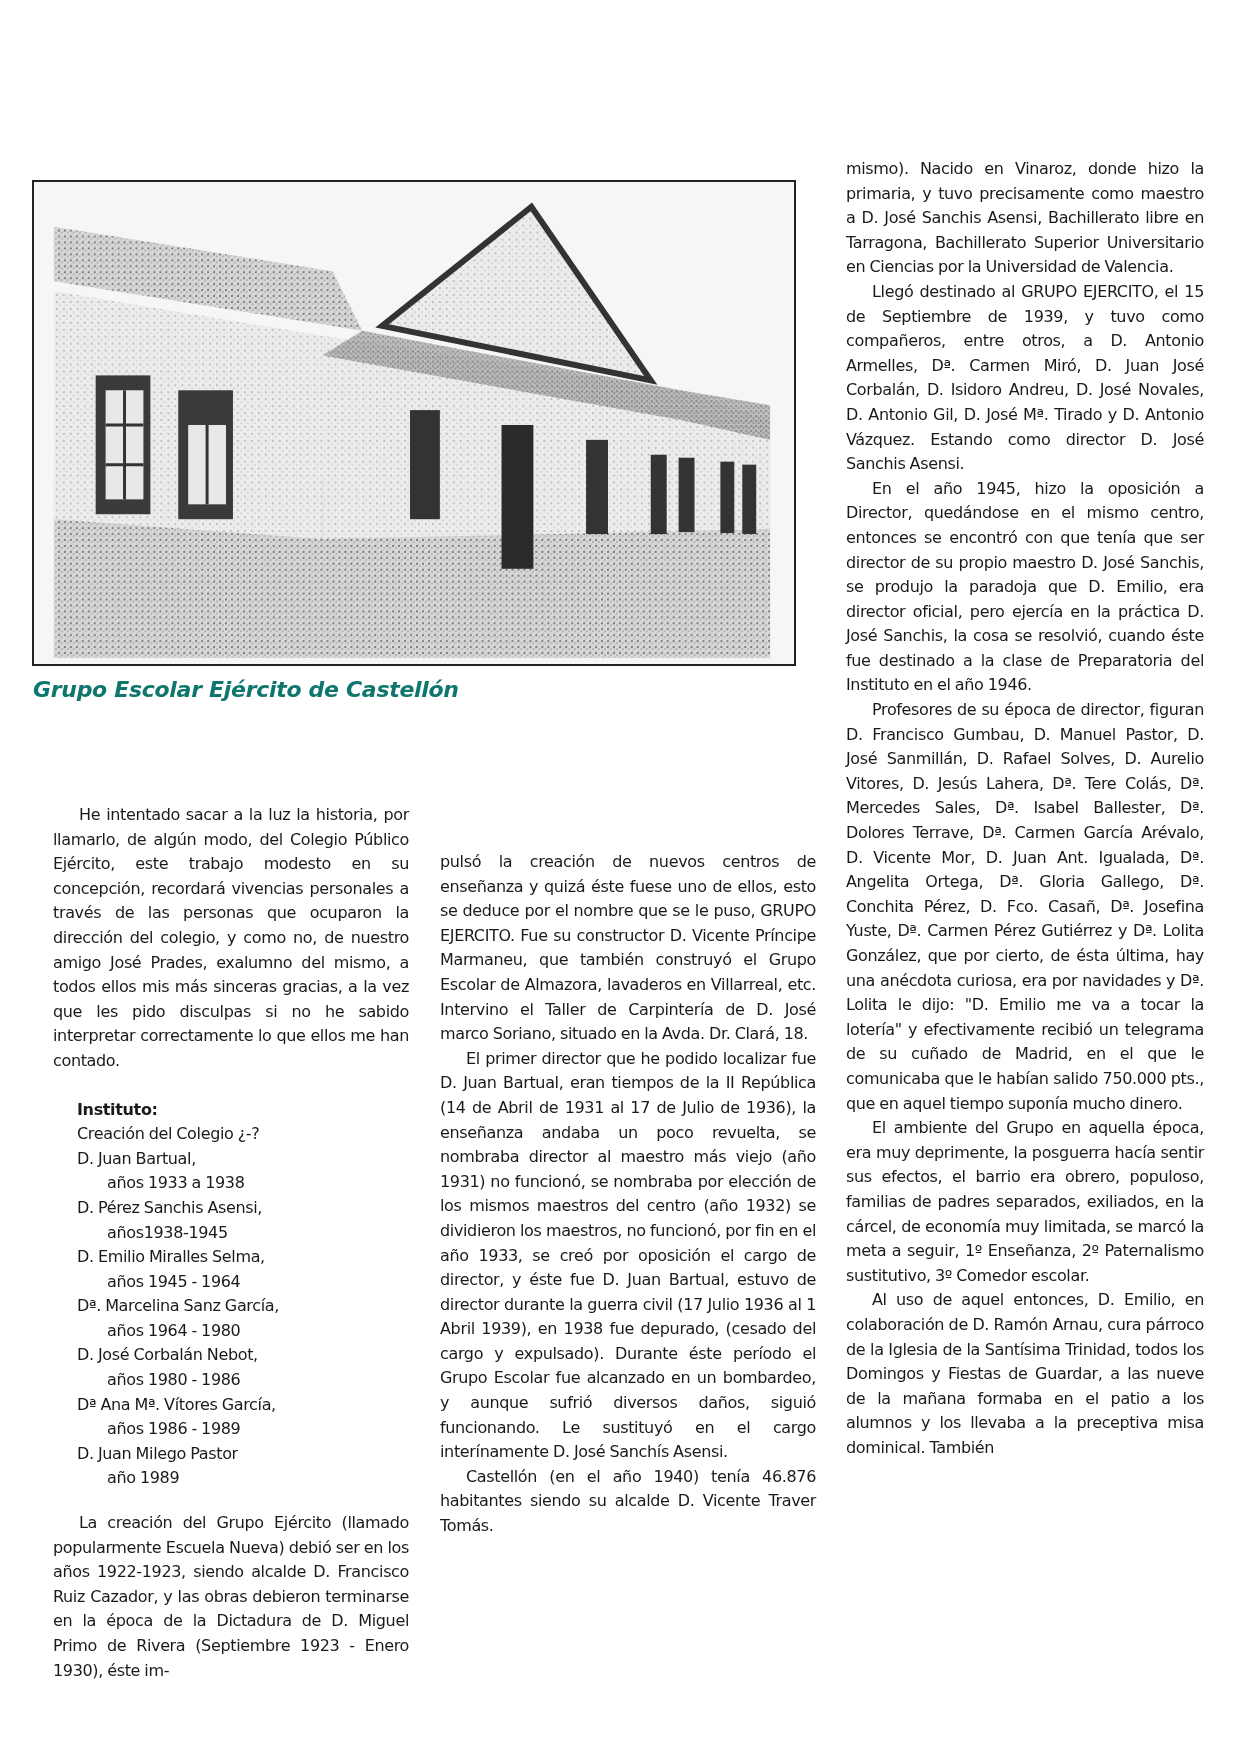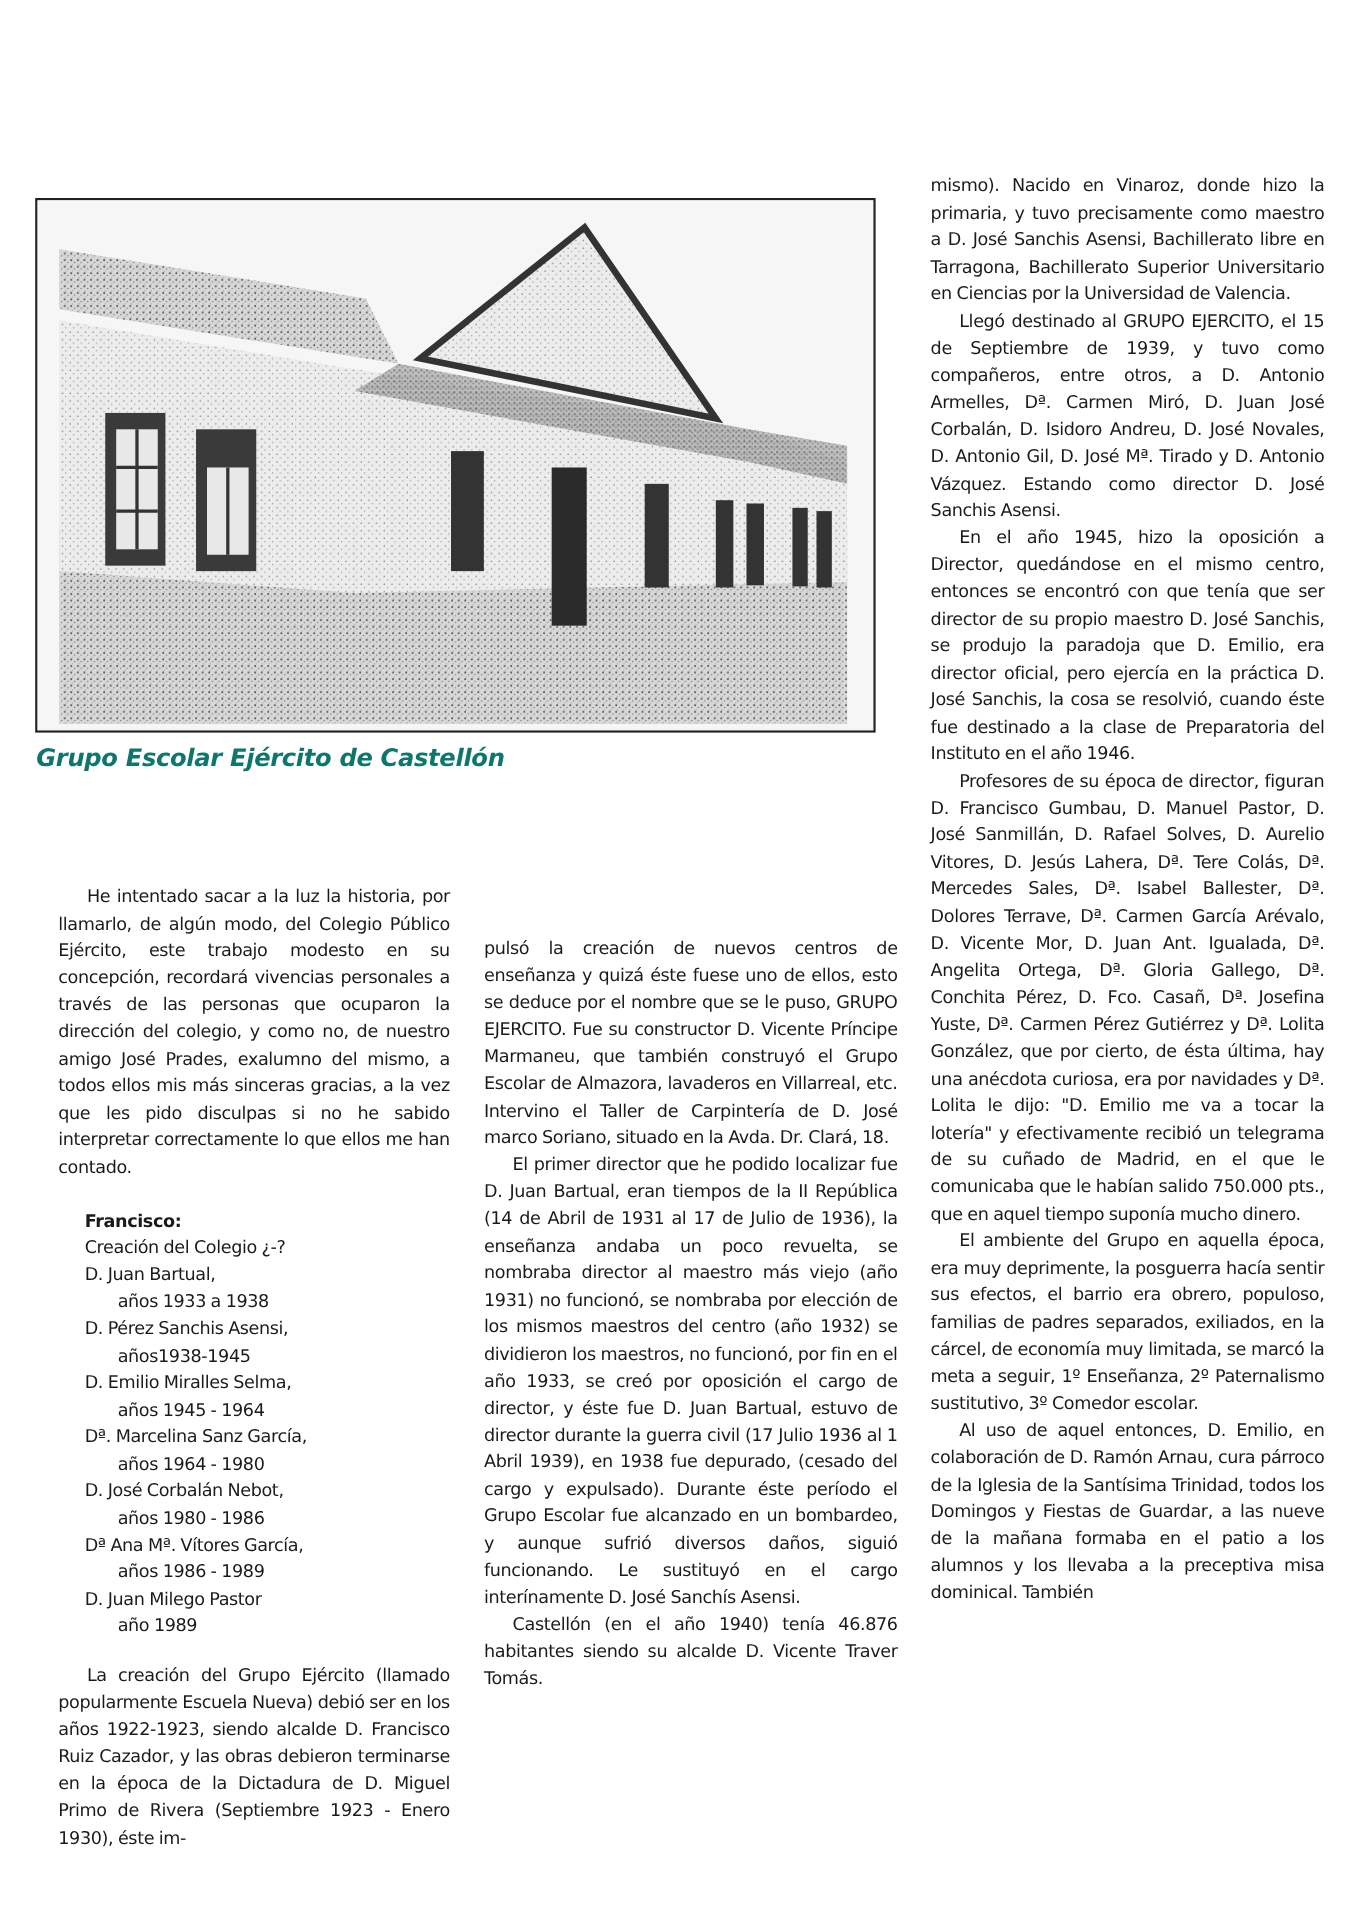--- a/index.html
+++ b/index.html
@@ -85,21 +85,21 @@
     <rect x="690" y="282" width="14" height="72" fill="#333"></rect>
     <rect x="712" y="285" width="14" height="70" fill="#333"></rect>
   </svg>
 </div>
 
 <div class="caption">Grupo Escolar Ejército de Castellón</div>
 
 <div class="col col-left">
   <p>He intentado sacar a la luz la historia, por llamarlo, de algún modo, del Colegio Público Ejército, este trabajo modesto en su concepción, recordará vivencias personales a través de las personas que ocuparon la dirección del colegio, y como no, de nuestro amigo José Prades, exalumno del mismo, a todos ellos mis más sinceras gracias, a la vez que les pido disculpas si no he sabido interpretar correctamente lo que ellos me han contado.</p>
   <div class="directors">
-    <div class="head">Francisco:</div>
+    <div class="head">Instituto:</div>
     <div>Creación del Colegio ¿-?</div>
     <div>D. Juan Bartual,</div>
     <div class="yrs">años 1933 a 1938</div>
     <div>D. Pérez Sanchis Asensi,</div>
     <div class="yrs">años1938-1945</div>
     <div>D. Emilio Miralles Selma,</div>
     <div class="yrs">años 1945 - 1964</div>
     <div>Dª. Marcelina Sanz García,</div>
     <div class="yrs">años 1964 - 1980</div>
     <div>D. José Corbalán Nebot,</div>

